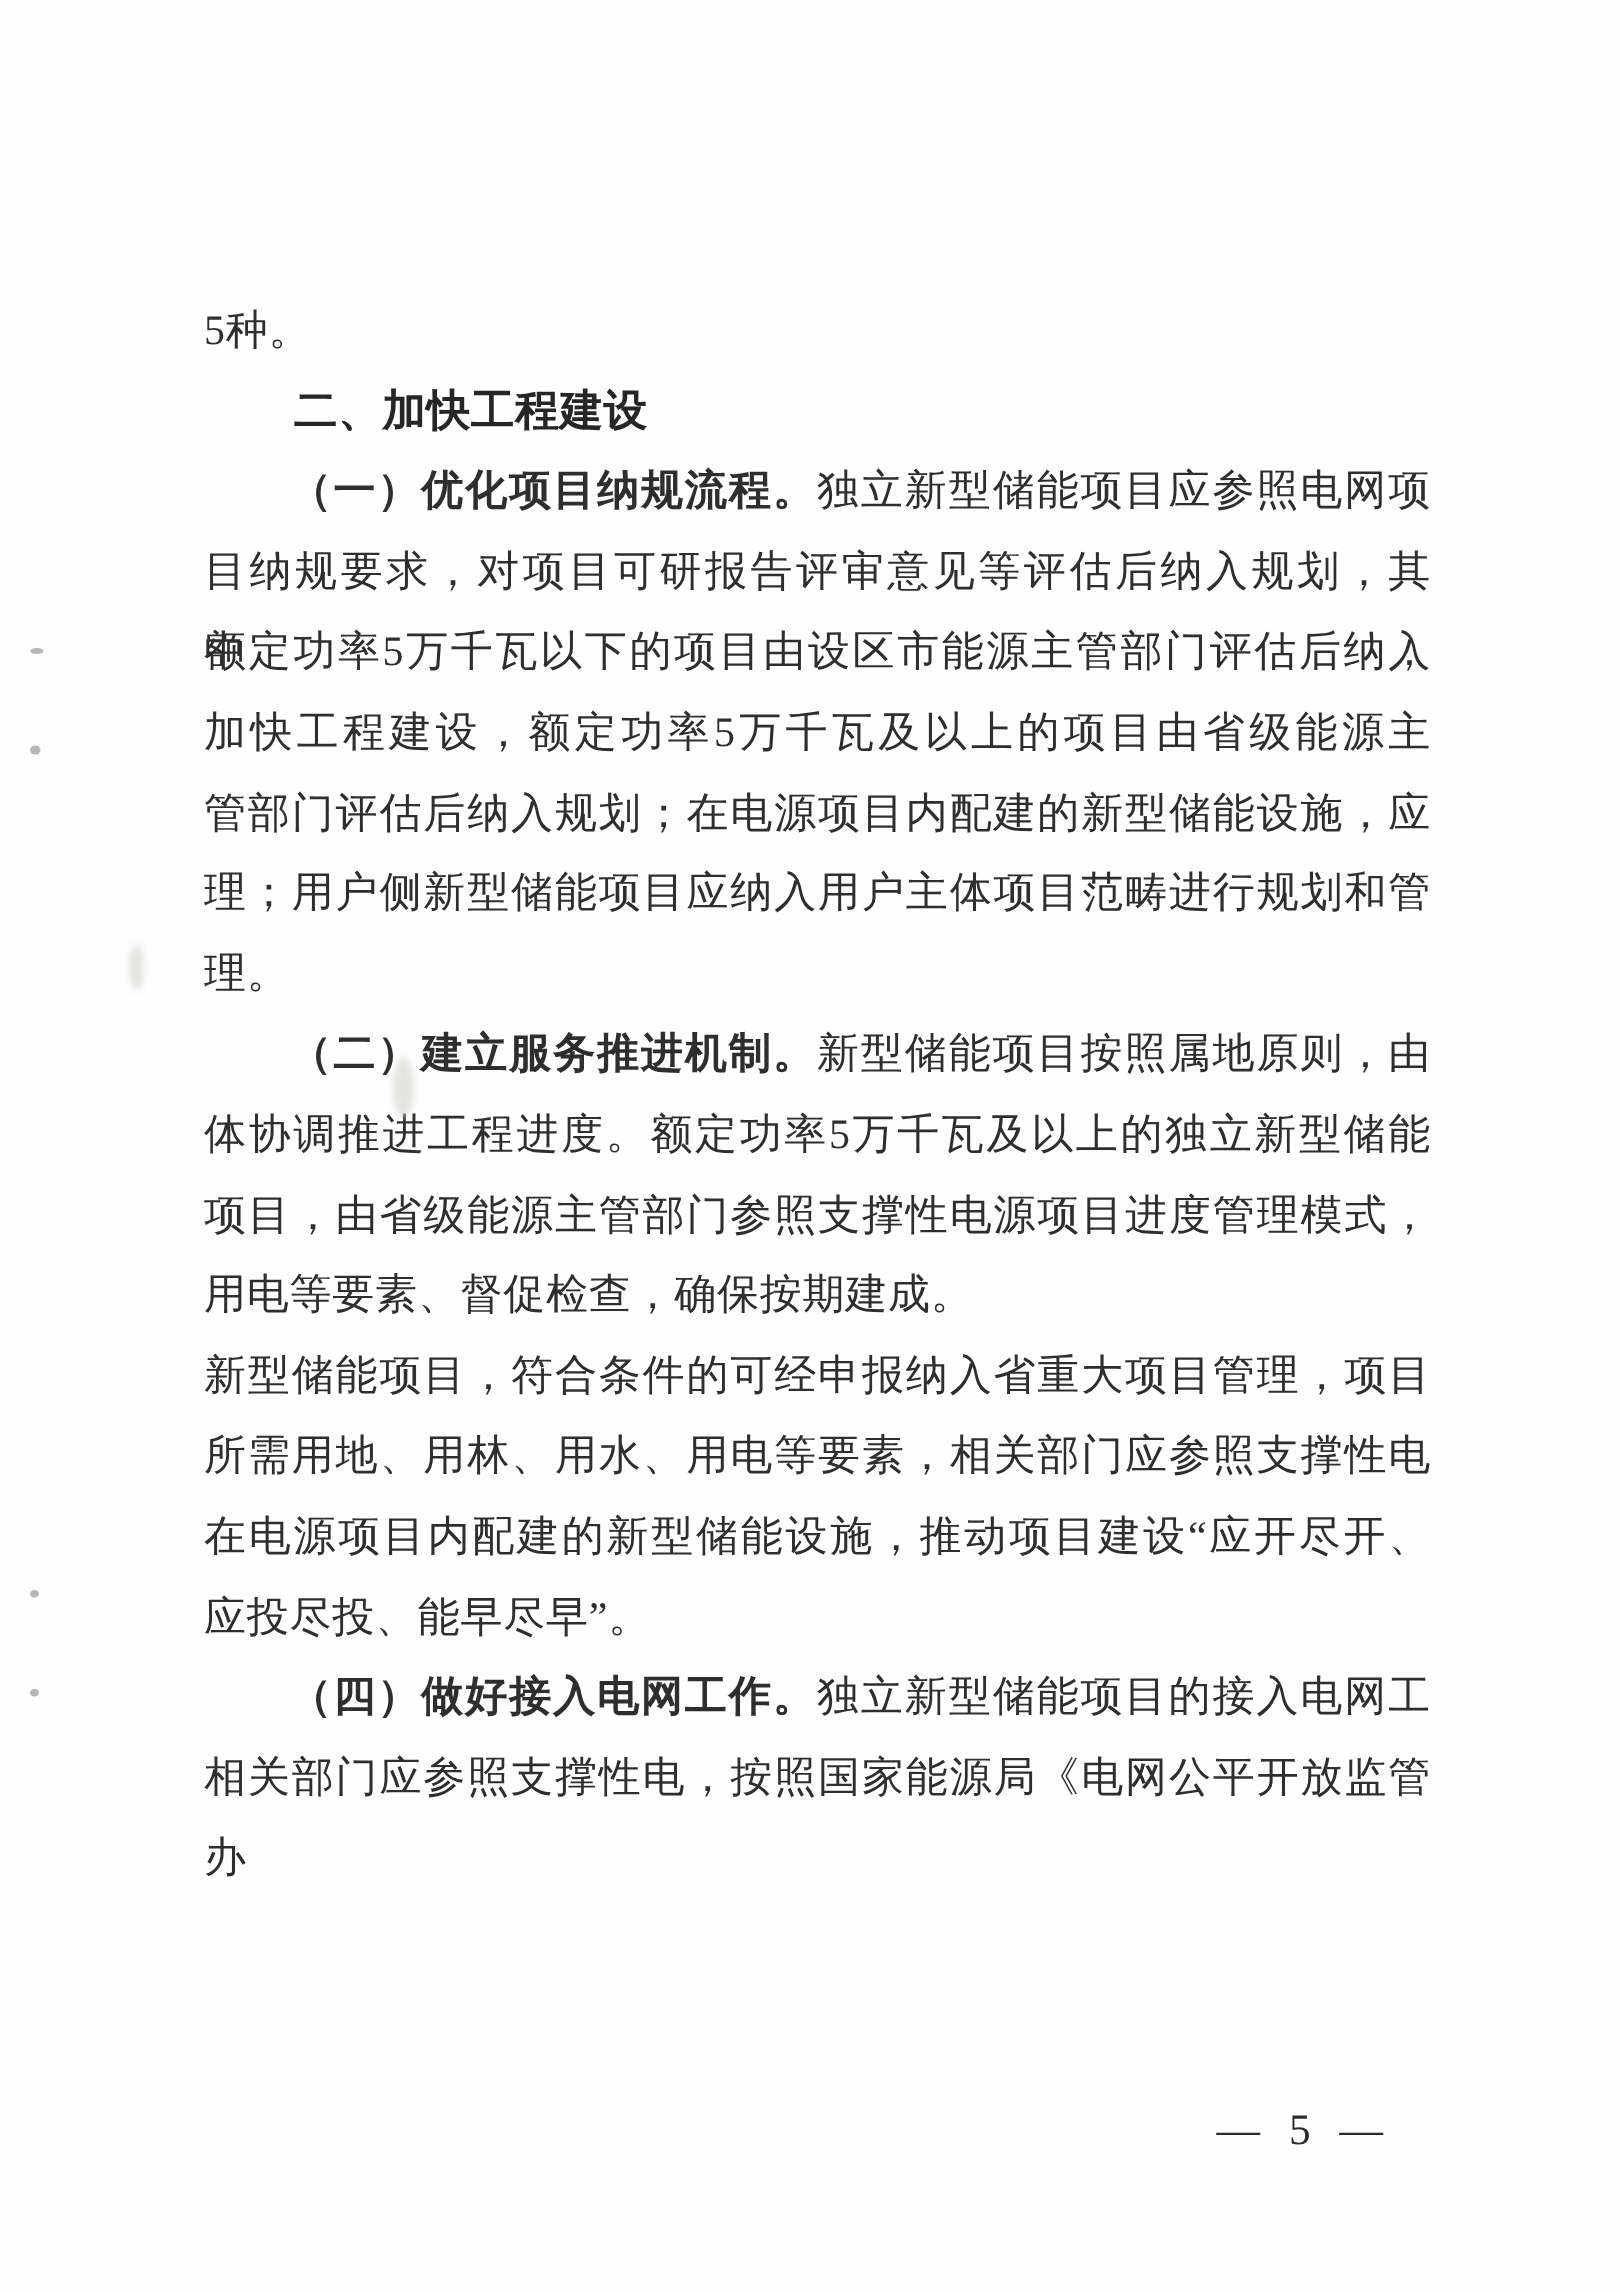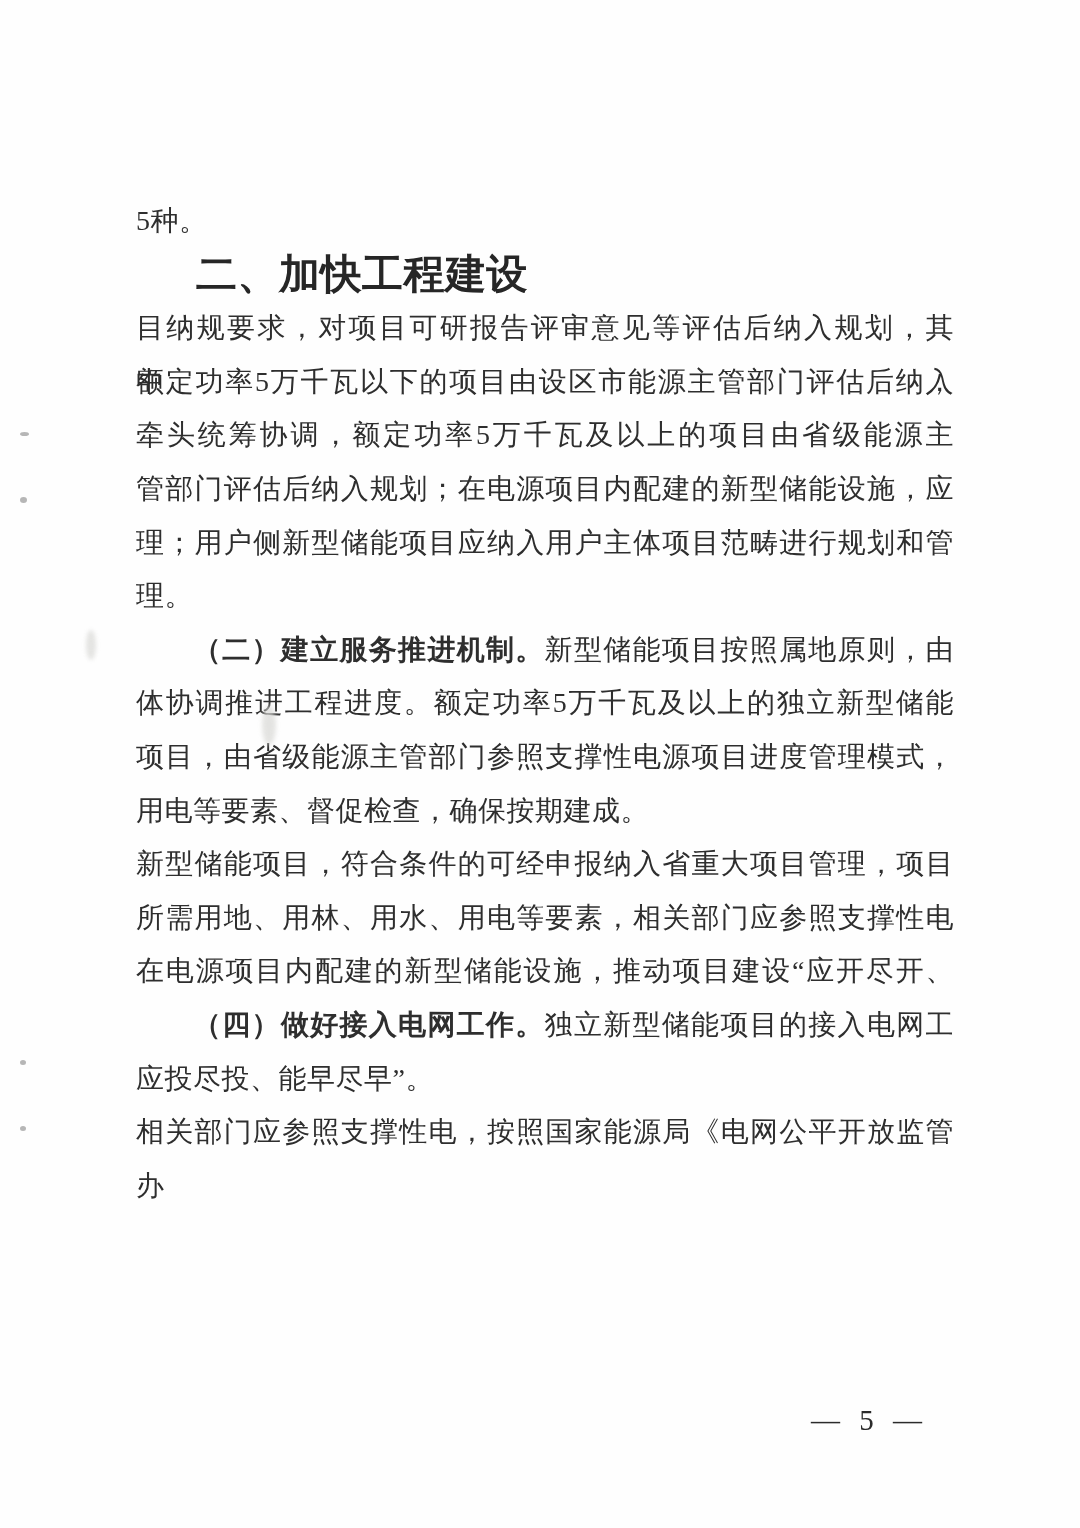--- a/index.html
+++ b/index.html
@@ -36,21 +36,21 @@
   }
   .line.last {
     text-align: left;
     text-align-last: left;
   }
   .line.indent { text-indent: 57px; }
   .line .bold { font-weight: 700; }
   .line.heading-line {
     font-family: "Liberation Sans", "DejaVu Sans", sans-serif;
     font-weight: 700;
-    font-size: 41px;
+    font-size: 29px;
     text-align: left;
     text-align-last: left;
     text-indent: 60px;
     color: #262626;
   }
   .page-number {
     position: absolute;
     top: 1404px;
     right: 152px;
     font-size: 29px;
@@ -72,35 +72,36 @@
     opacity: 0.7;
   }
 </style>
 </head>
 <body>
 
 <div class="page">
   <div class="text-column" id="doc-body">
       <div class="line last"><span class="">5种。</span></div>
       <div class="line heading-line last"><span class="bold">二、加快工程建设</span></div>
+      <div class="line indent"><span class="bold">（一）优化项目纳规流程。</span><span class="">独立新型储能项目应参照电网项</span></div>
       <div class="line"><span class="">目纳规要求，对项目可研报告评审意见等评估后纳入规划，其中，</span></div>
       <div class="line"><span class="">额定功率5万千瓦以下的项目由设区市能源主管部门评估后纳入</span></div>
-      <div class="line"><span class="">牵头统筹协调，额定功率5万千瓦及以上的项目由省级能源主</span></div>
+      <div class="line"><span class="">加快工程建设，额定功率5万千瓦及以上的项目由省级能源主</span></div>
       <div class="line"><span class="">管部门评估后纳入规划；在电源项目内配建的新型储能设施，应</span></div>
       <div class="line"><span class="">理；用户侧新型储能项目应纳入用户主体项目范畴进行规划和管</span></div>
       <div class="line last"><span class="">理。</span></div>
       <div class="line indent"><span class="bold">（二）建立服务推进机制。</span><span class="">新型储能项目按照属地原则，由</span></div>
       <div class="line"><span class="">体协调推进工程进度。额定功率5万千瓦及以上的独立新型储能</span></div>
       <div class="line"><span class="">项目，由省级能源主管部门参照支撑性电源项目进度管理模式，</span></div>
       <div class="line last"><span class="">用电等要素、督促检查，确保按期建成。</span></div>
       <div class="line"><span class="">新型储能项目，符合条件的可经申报纳入省重大项目管理，项目</span></div>
       <div class="line"><span class="">所需用地、用林、用水、用电等要素，相关部门应参照支撑性电</span></div>
       <div class="line"><span class="">在电源项目内配建的新型储能设施，推动项目建设“应开尽开、</span></div>
+      <div class="line last"><span class="">应投尽投、能早尽早”。</span></div>
       <div class="line indent"><span class="bold">（四）做好接入电网工作。</span><span class="">独立新型储能项目的接入电网工</span></div>
-      <div class="line last"><span class="">应投尽投、能早尽早”。</span></div>
       <div class="line"><span class="">相关部门应参照支撑性电，按照国家能源局《电网公平开放监管办</span></div>
     </div>
   <div class="page-number">— 5 —</div>
 <div class="speckle" style="left: 20px; top: 432px; width: 9px; height: 4px;"></div>
     <div class="speckle" style="left: 20px; top: 497px; width: 7px; height: 6px;"></div>
     <div class="speckle" style="left: 20px; top: 1060px; width: 6px; height: 5px;"></div>
     <div class="speckle" style="left: 20px; top: 1126px; width: 6px; height: 5px;"></div>
     <div class="smudge" style="left: 86px; top: 630px; width: 10px; height: 30px;"></div>
     <div class="smudge" style="left: 262px; top: 705px; width: 14px; height: 40px;"></div>
   </div>

